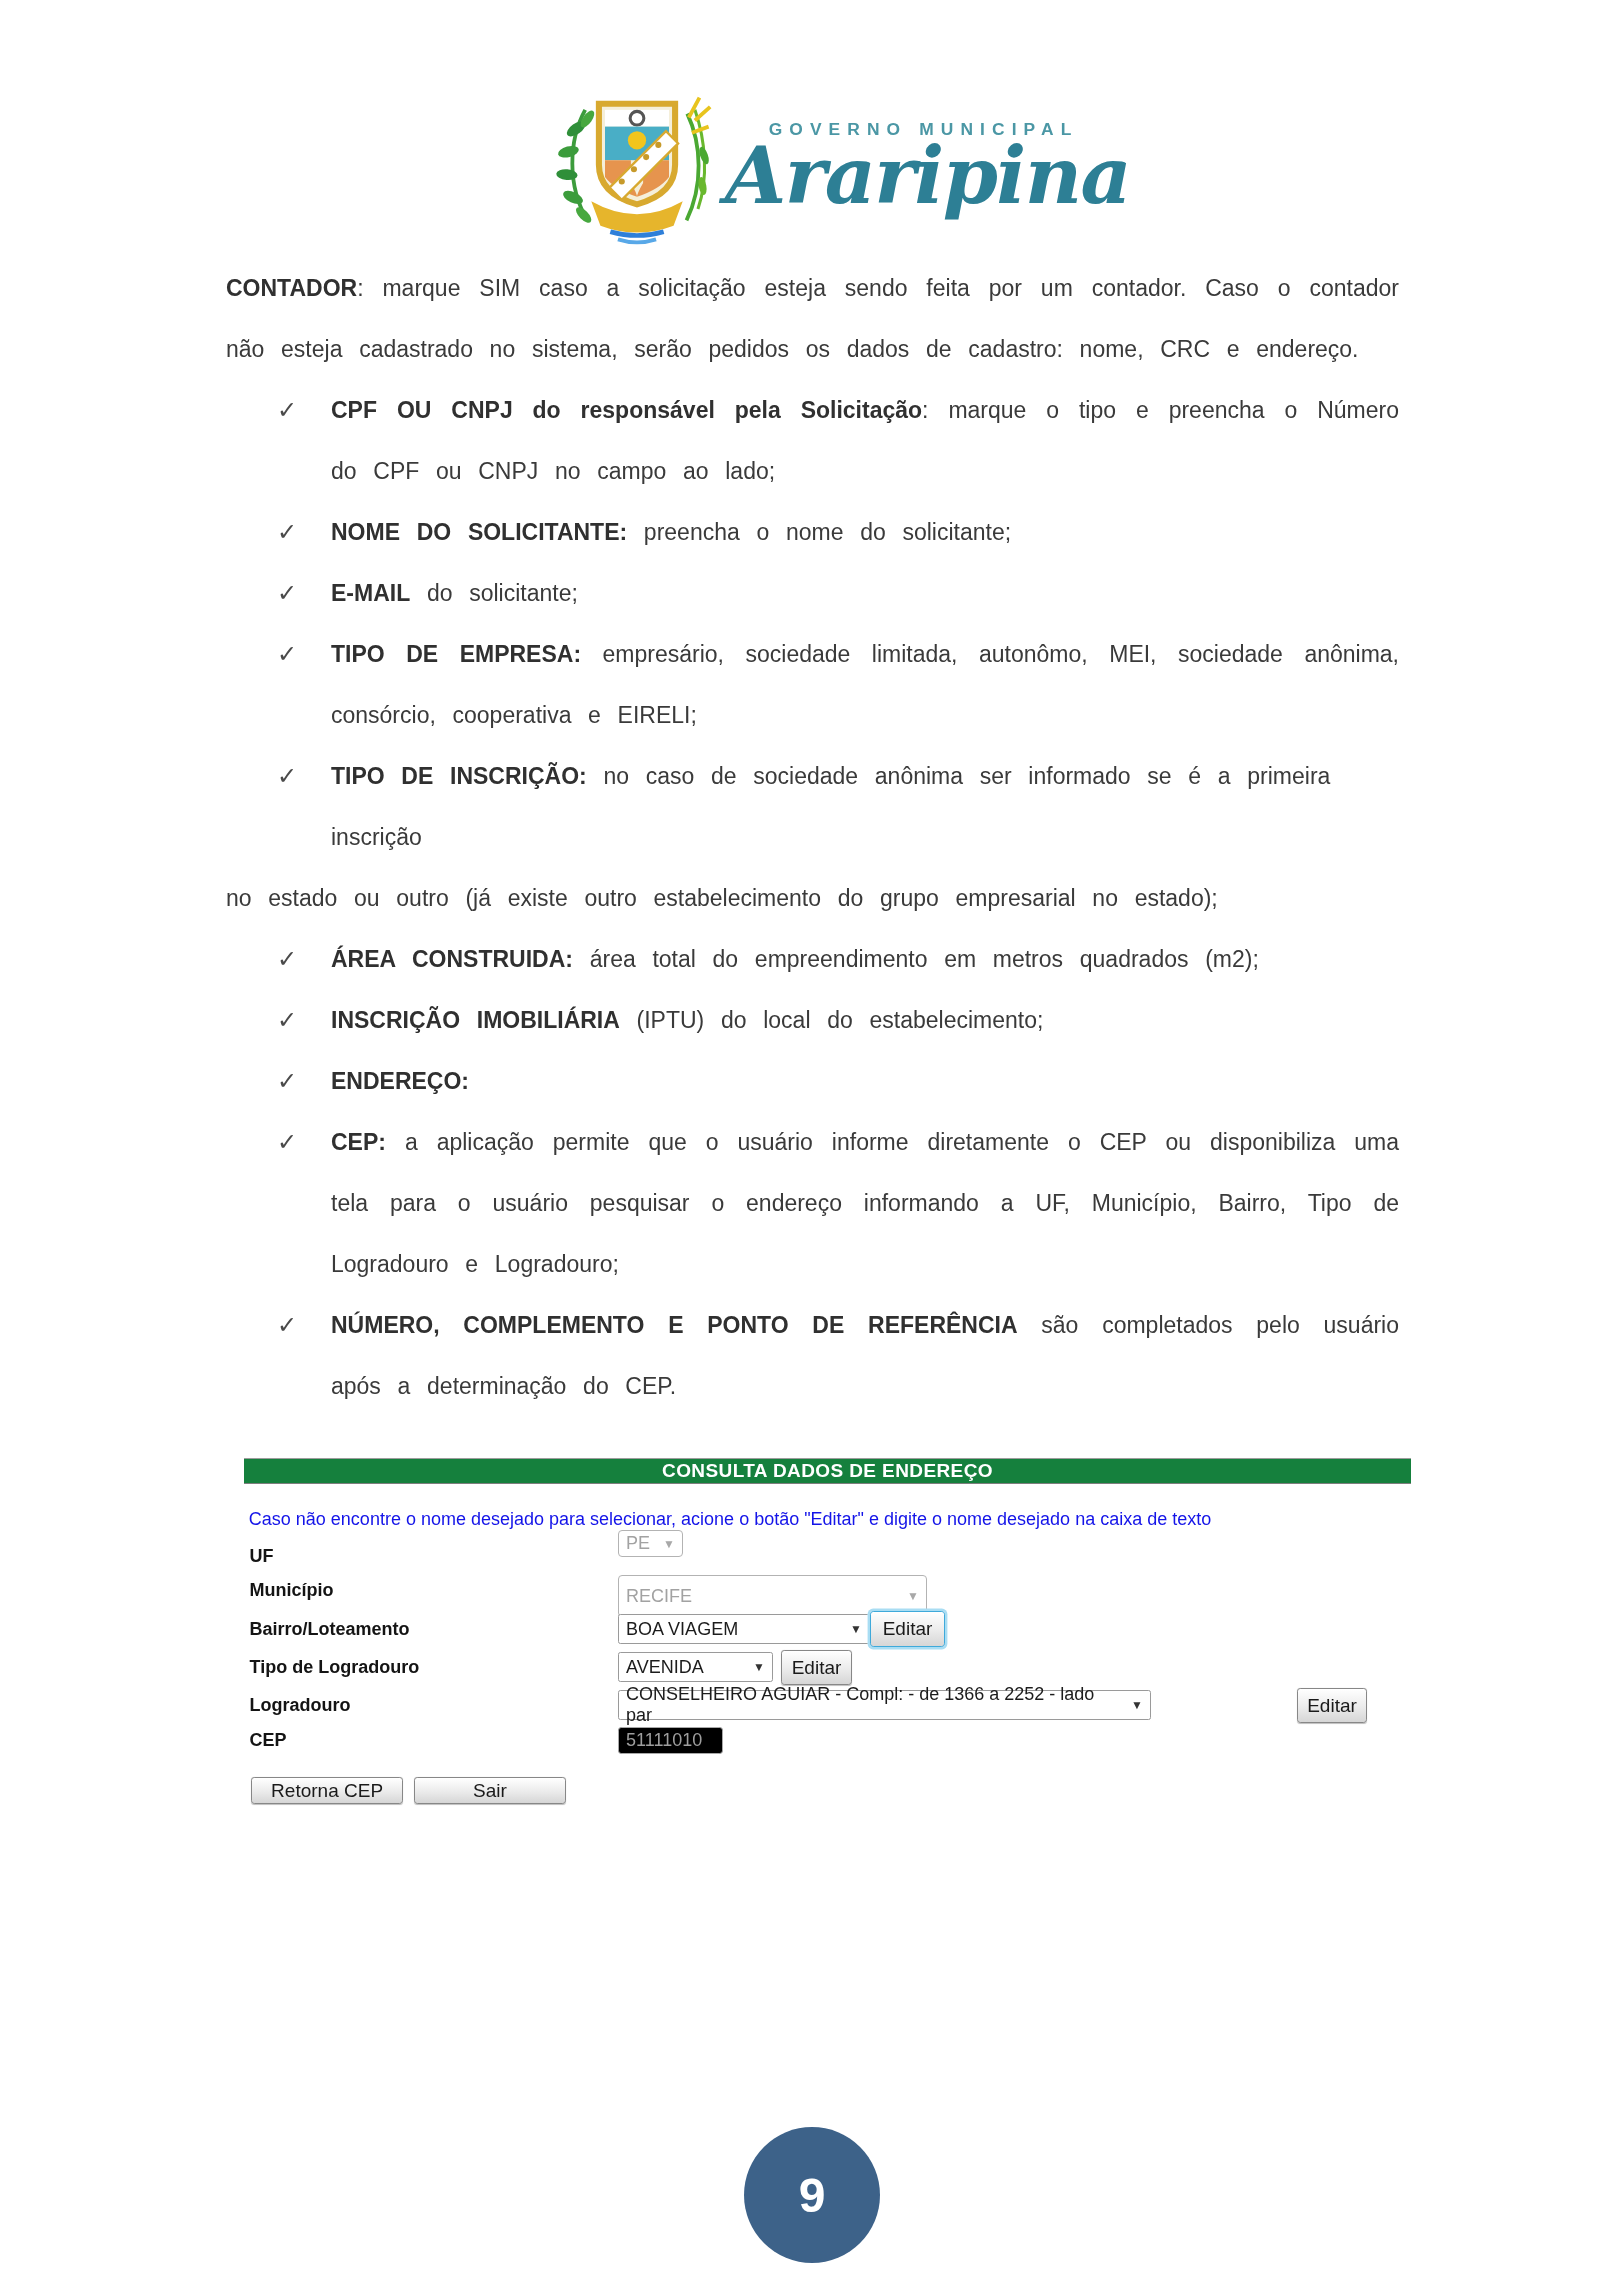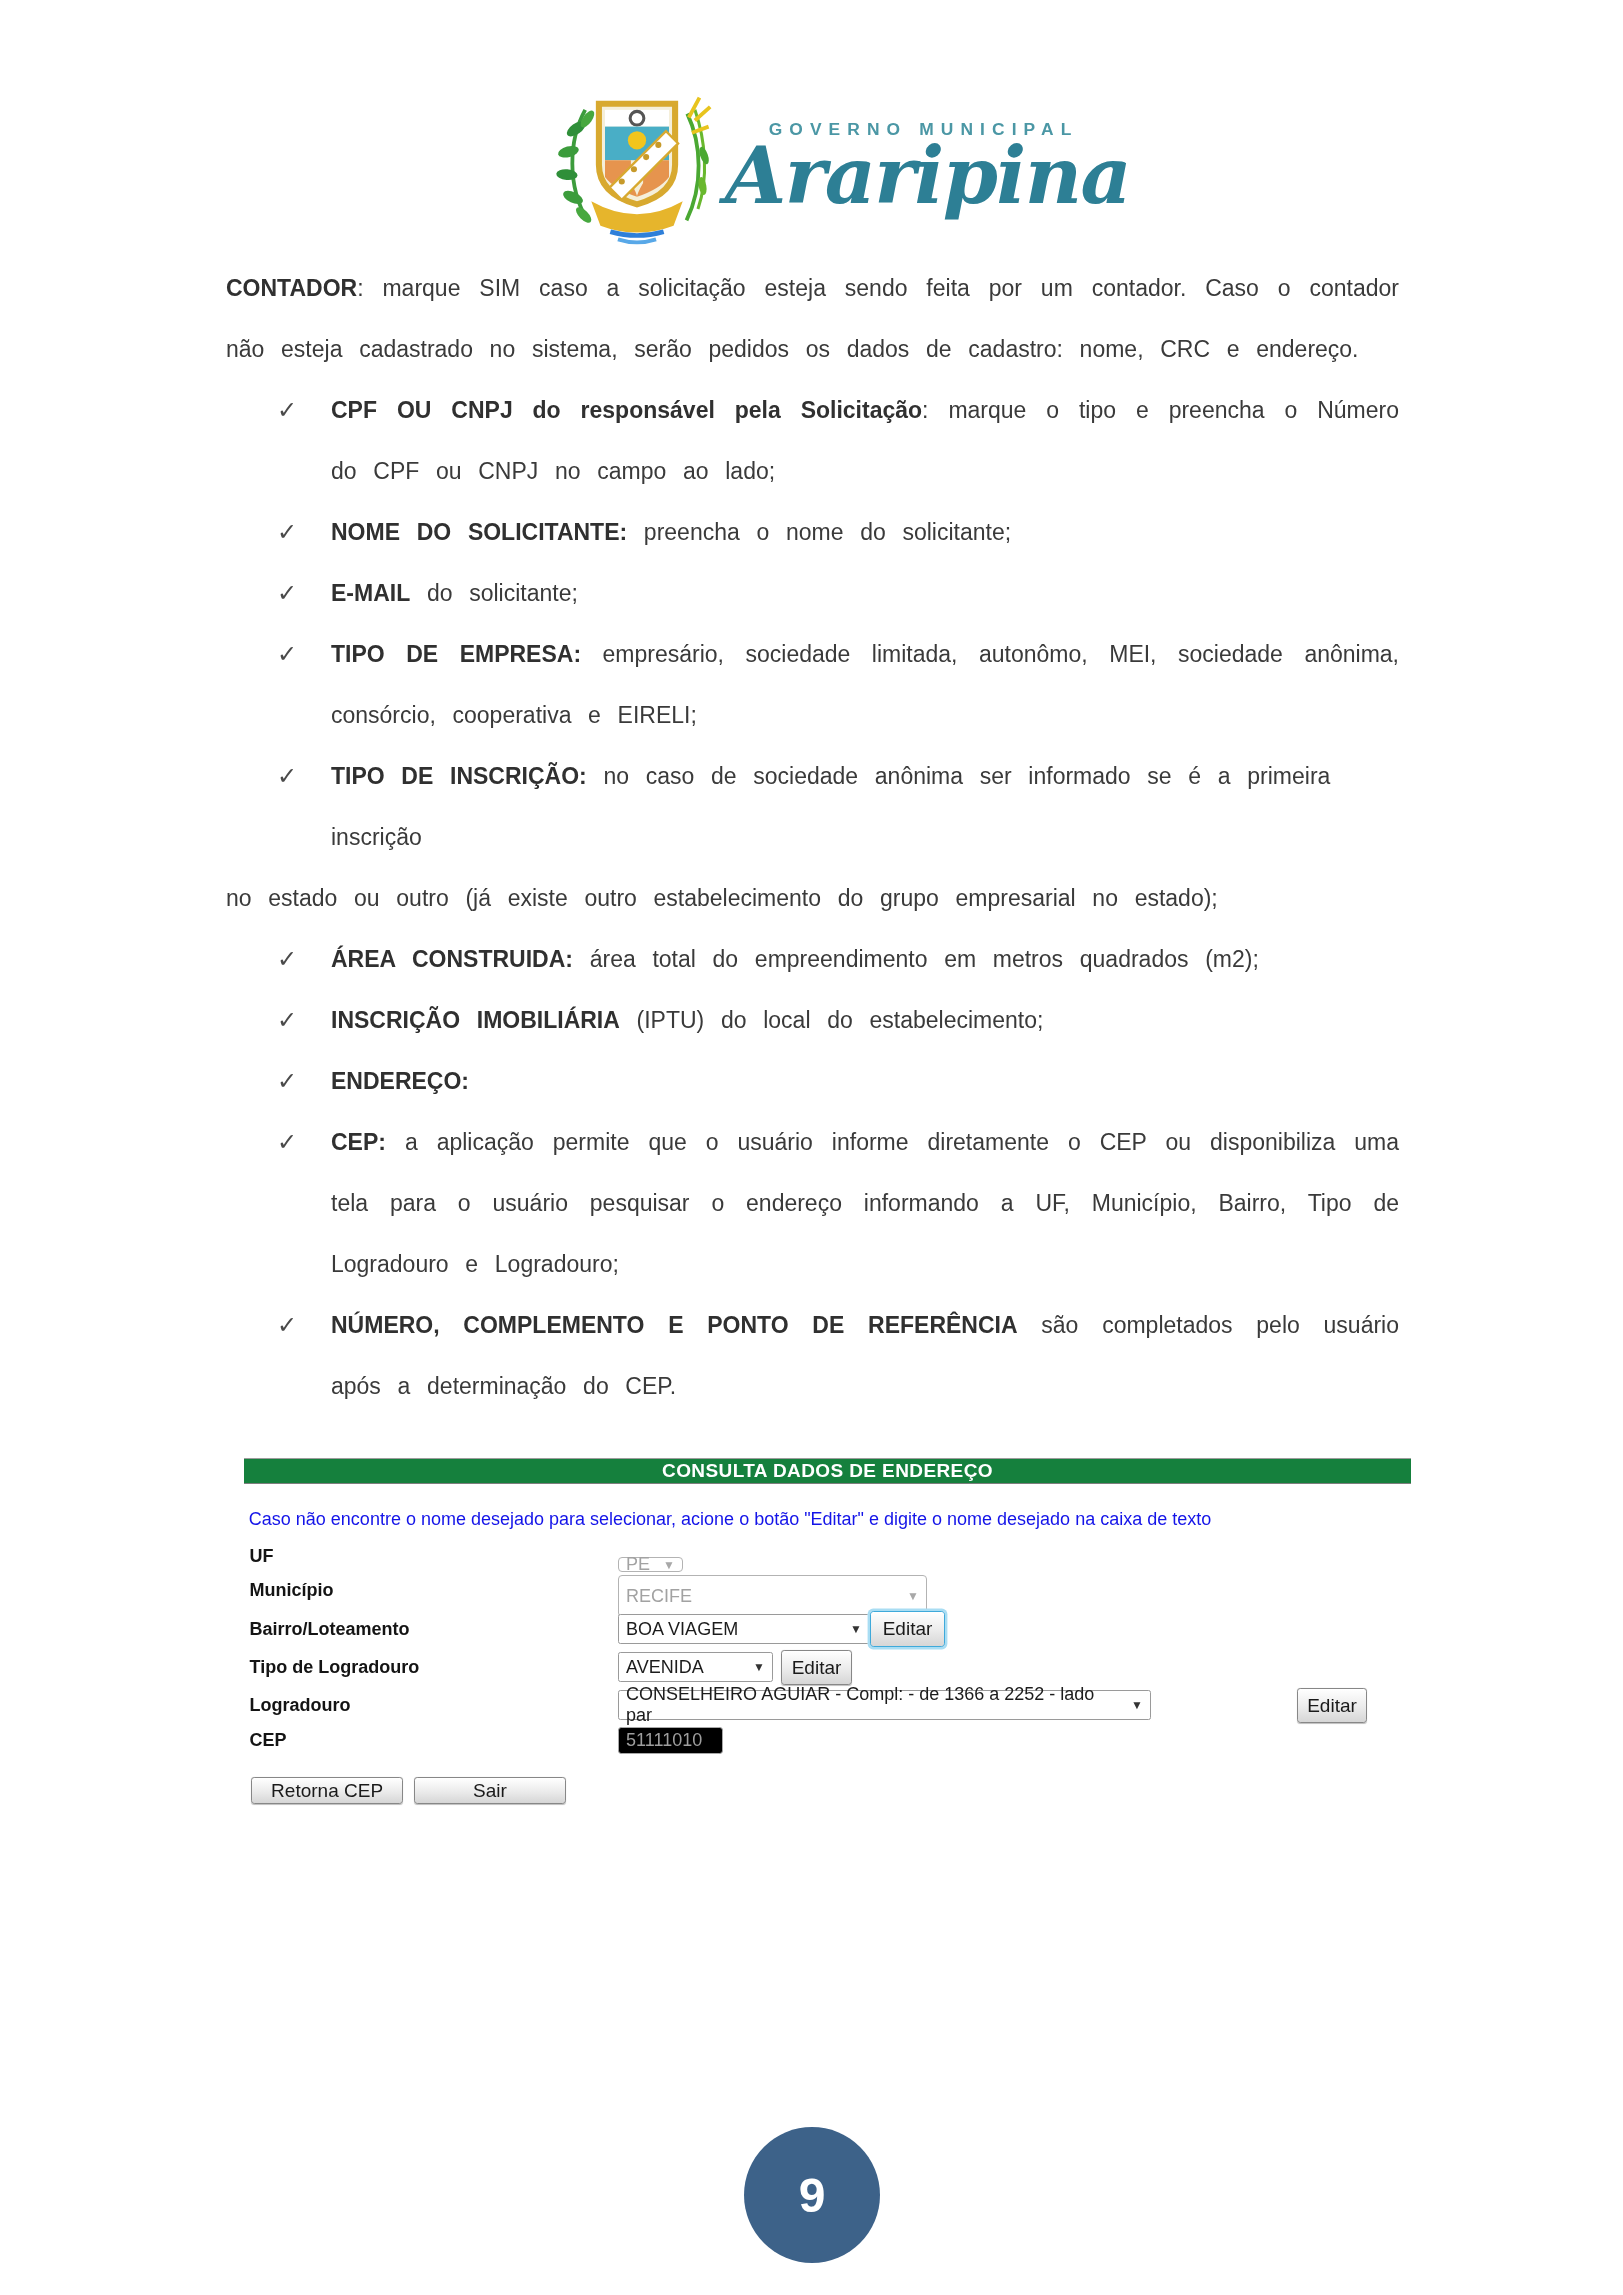--- a/index.html
+++ b/index.html
@@ -62,21 +62,21 @@
     border:0.8px solid #878787;border-radius:3.2px;font-size:19px;color:#1a1a1a;
     box-shadow:0 0.8px 0.8px rgba(0,0,0,0.25), inset 0 0.8px 0 #ffffff;box-sizing:border-box;
   }
   .btn.focused{
     border:1.6px solid #3fa9da;
     box-shadow:0 0 0 2.4px #a9ddf3, inset 0 0.8px 0 #ffffff;
   }
   .btn.wide{font-size:19px;}
   
   .lbl-uf{left:5.5px;top:85px;height:27px;}
-  .sel-uf{left:374px;top:99px;width:65px;height:15px;}
+  .sel-uf{left:374px;top:72px;width:65px;height:27px;}
   .lbl-municipio{left:5.5px;top:117px;height:30px;}
   .sel-municipio{left:374px;top:117px;width:309px;height:42px;}
   .lbl-bairro{left:5.5px;top:156px;height:30px;}
   .sel-bairro{left:374px;top:156px;width:252px;height:30px;}
   .btn-bairro{left:626px;top:153px;width:75px;height:36px;}
   .lbl-tipo{left:5.5px;top:194px;height:30px;}
   .sel-tipo{left:374px;top:194px;width:155px;height:30px;}
   .btn-tipo{left:537px;top:192px;width:71px;height:35px;}
   .lbl-logradouro{left:5.5px;top:232px;height:30px;}
   .sel-logradouro{left:374px;top:232px;width:533px;height:30px;}

